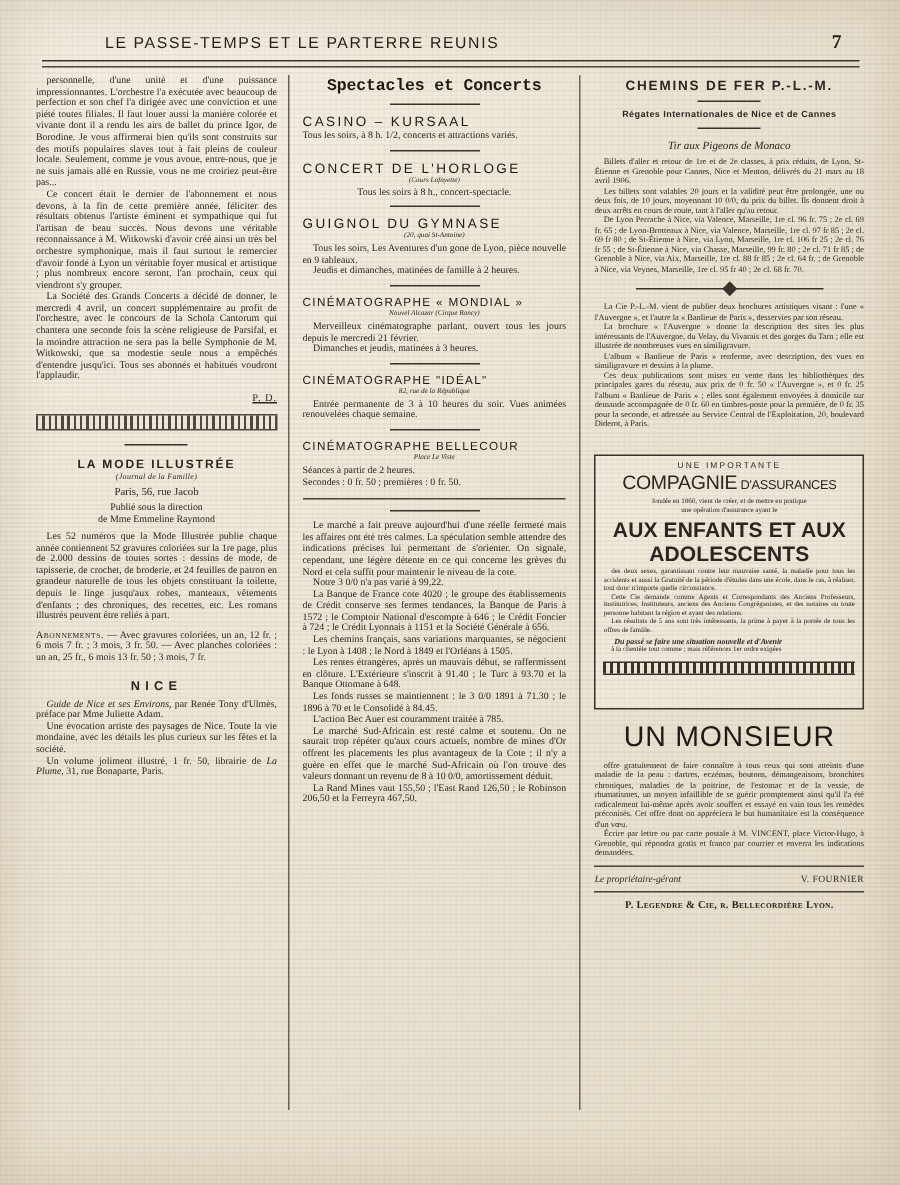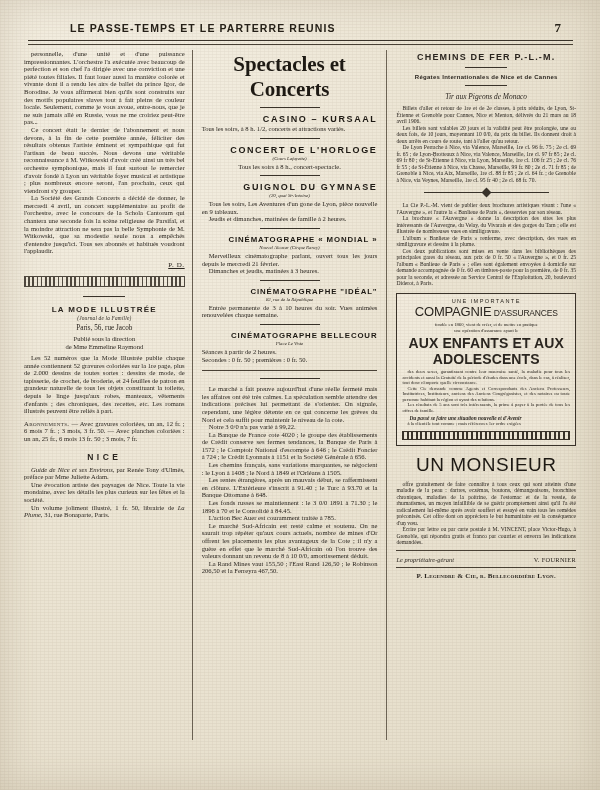--- a/index.html
+++ b/index.html
@@ -21,21 +21,21 @@
     box-shadow:inset 0 0 38px rgba(120,100,70,.20);
     pointer-events:none;
   }
   
   .masthead{
     position:absolute;left:28px;top:20px;width:545px;
     display:flex;align-items:baseline;justify-content:space-between;
   }
   .masthead .title{
     font-family:"Liberation Sans", sans-serif;
-    font-size:10.5px;letter-spacing:1.1px;font-weight:700;
+    font-size:10.5px;letter-spacing:1.1px;font-weight:400;
     color:#262119;
     margin-left:42px;
   }
   .masthead .folio{
     font-size:13px;font-weight:700;color:#262119;
     font-family:"Liberation Serif", serif;
     margin-right:12px;
   }
   .rule-top{
     position:absolute;left:28px;top:40px;width:545px;height:0;
@@ -101,27 +101,27 @@
   .sc{font-variant:small-caps;letter-spacing:.4px;}
   h3.nice{
     font-family:"Liberation Sans", sans-serif;
     font-size:8.5px;font-weight:700;letter-spacing:3.5px;
     text-align:center;margin:9px 0 4px 0;
   }
   i,em{font-style:italic;}
 
   
   h1.spect{
-    font-family:Liberation Serif, serif;
-    font-size:21px;font-weight:700;text-align:center;
+    font-family:Liberation Mono, monospace;
+    font-size:11px;font-weight:700;text-align:center;
     letter-spacing:-0.1px;margin:2px 0 0 0;color:#1e1a14;
   }
   h3.venue{
     font-family:"Liberation Sans", sans-serif;
-    font-size:9px;font-weight:700;text-align:right;
+    font-size:9px;font-weight:400;text-align:left;
     letter-spacing:1.6px;margin:5px 0 1px 0;color:#1e1a14;
   }
   h3.venue.sm{font-size:7.8px;letter-spacing:.9px;}
   .addr{font-size:4.8px;text-align:center;font-style:italic;margin:0 0 2px 0;}
   h1.bulletin{
     font-family:"Liberation Sans", sans-serif;
     font-size:16px;font-weight:400;text-align:center;
     letter-spacing:0.5px;margin:6px 0 0 0;color:#1e1a14;
   }
 
@@ -145,21 +145,21 @@
   .p-tiny{font-size:5.6px;line-height:6.5px;text-indent:6px;text-align:justify;margin:0;}
   .arrowrule{
     display:flex;align-items:center;justify-content:center;
     margin:6px 0 6px 0;
   }
   .arrowrule .bar{height:1.6px;background:#3a332a;width:60px;}
   .arrowrule .dia{width:7px;height:7px;background:#3a332a;transform:rotate(45deg);margin:0 -1px;}
 
   
   .adbox{
-    border:1.1px solid #3a332a;padding:4px 5px 5px 5px;margin-top:6px;
+    border:1.1px solid #3a332a;padding:4px 5px 22px 5px;margin-top:16px;
     background:rgba(255,252,243,.25);
   }
   .ad-kicker{
     font-family:"Liberation Sans", sans-serif;
     font-size:5.6px;letter-spacing:1.4px;text-align:center;margin:0 0 1px 0;
   }
   .ad-h1{
     font-family:"Liberation Sans", sans-serif;
     font-size:13px;font-weight:400;text-align:center;letter-spacing:-0.2px;
     margin:0 0 2px 0;line-height:13px;

